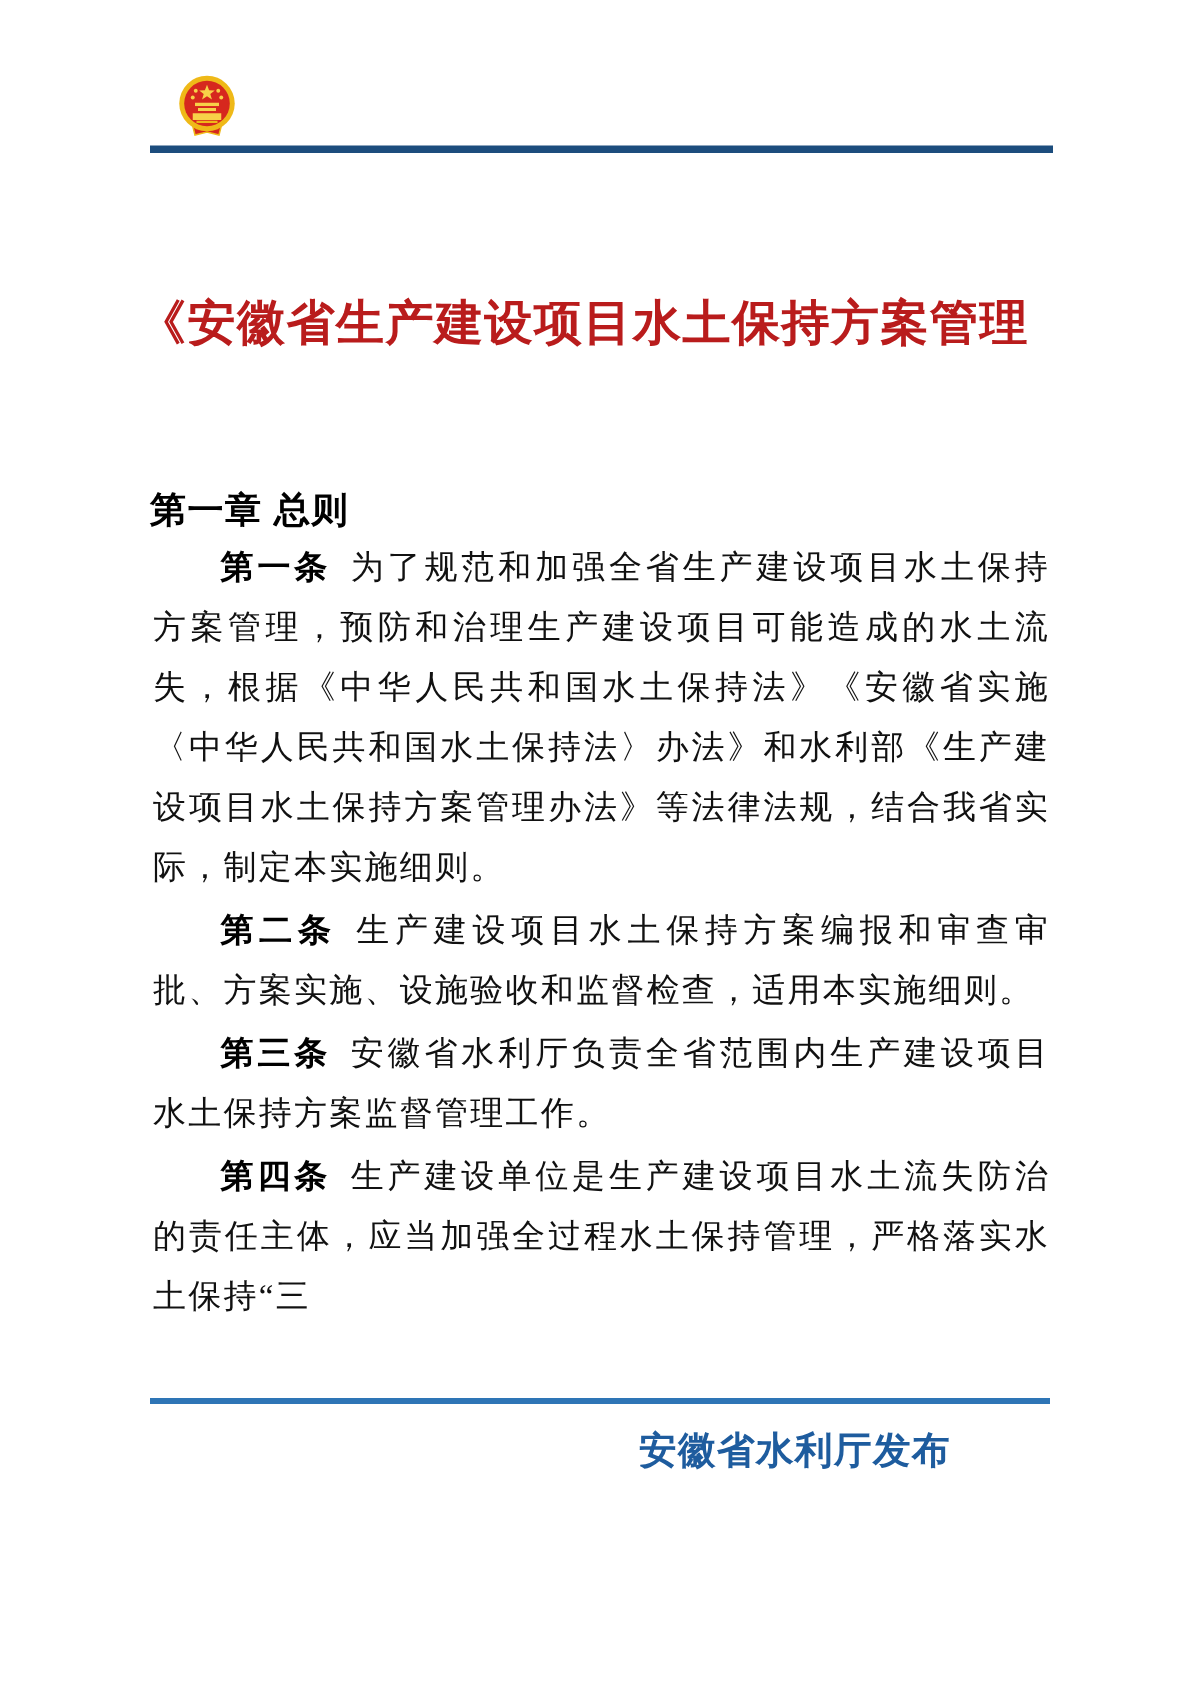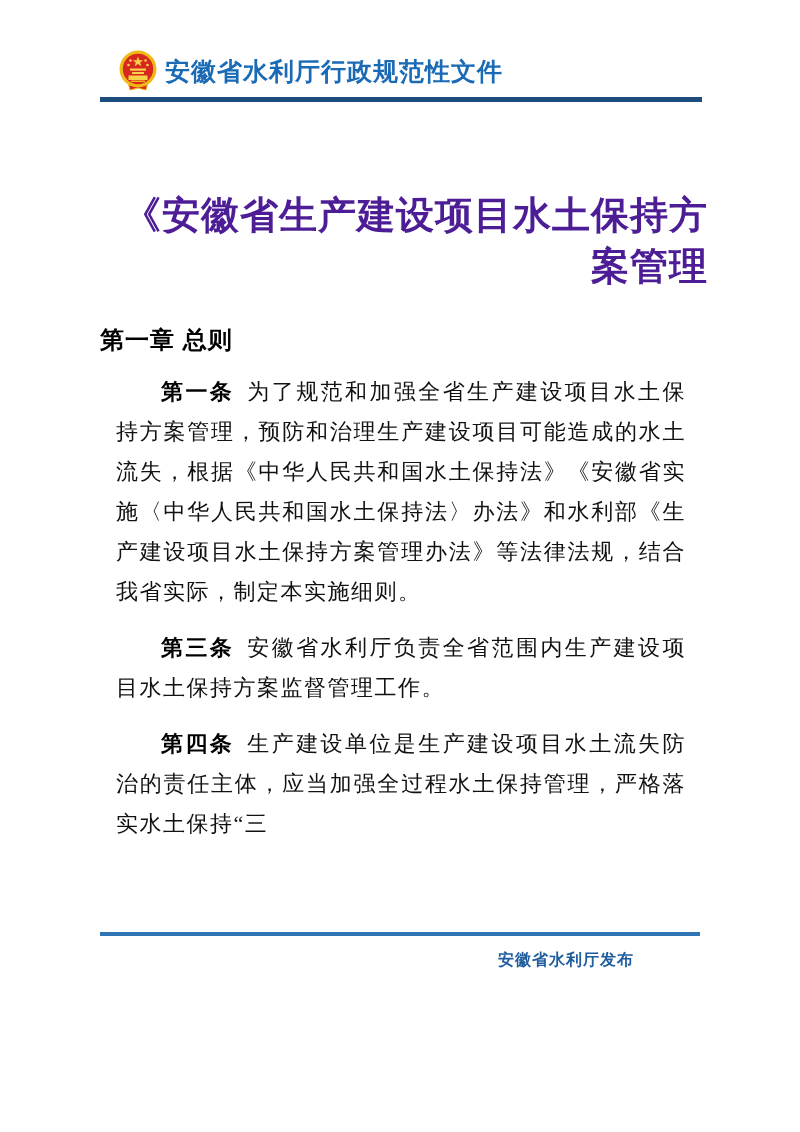--- a/index.html
+++ b/index.html
@@ -40,26 +40,26 @@
     height: 5px;
     background: #1c4d7d;
   }
 
   
   .doc-title {
     position: absolute;
     top: 190px;
     left: 92px;
     width: 616px;
-    text-align: right;
+    text-align: left;
     font-family: "Liberation Serif", "DejaVu Serif", serif;
     font-weight: bold;
-    font-size: 38px;
+    font-size: 32px;
     line-height: 51px;
-    color: #4c1d95;
+    color: #b91c1c;
     letter-spacing: 1px;
   }
 
   
   .chapter-heading {
     position: absolute;
     top: 324px;
     left: 100px;
     width: 600px;
     text-align: left;
@@ -76,21 +76,21 @@
     top: 356px;
     left: 100px;
     width: 602px;
     font-family: "Liberation Serif", "DejaVu Serif", serif;
     font-size: 22px;
     line-height: 40px;
     color: #111111;
     text-align: justify;
     letter-spacing: 1.5px;
   }
-  .body-text p { text-indent: 45px; margin: 16px; }
+  .body-text p { text-indent: 45px; margin: 2px; }
   .art-label {
     font-family: "Liberation Sans", "DejaVu Sans", sans-serif;
     font-weight: bold;
     color: #000000;
   }
   .art-label:not(:empty) { margin-right: 13px; }
 
   
   .footer-rule {
     position: absolute;
@@ -102,21 +102,21 @@
   }
   .footer {
     position: absolute;
     top: 950px;
     left: 100px;
     width: 600px;
     text-align: right;
     padding-right: 66px;
     font-family: "Liberation Sans", "DejaVu Sans", sans-serif;
     font-weight: bold;
-    font-size: 16px;
+    font-size: 25px;
     letter-spacing: 1px;
     color: #1e5c9e;
   }
 </style>
 </head>
 <body>
 
 <div class="page">
 
   <div class="header">
@@ -133,32 +133,32 @@
       <circle cx="12.5" cy="10.5" r="1.3" fill="#f7d148"></circle>
       <circle cx="27.5" cy="10.5" r="1.3" fill="#f7d148"></circle>
       <circle cx="10.5" cy="15" r="1.3" fill="#f7d148"></circle>
       <circle cx="29.5" cy="15" r="1.3" fill="#f7d148"></circle>
 
       <rect x="12" y="18.5" width="16" height="2.2" fill="#f7d148"></rect>
       <rect x="14" y="22" width="12" height="2" fill="#f7d148"></rect>
       <rect x="10.5" y="25.5" width="19" height="4.5" fill="#f7d148"></rect>
       <rect x="13" y="30.5" width="14" height="1.5" fill="#efb918"></rect>
     </svg>
-    <div class="header-title">安徽省水利厅行政规范性文件</div>
   </div>
   <div class="header-rule"></div>
 
   <div class="doc-title">
     <div>《安徽省生产建设项目水土保持方案管理</div>
   </div>
 
   <div class="chapter-heading">第一章 总则</div>
 
   <div class="body-text">
     <p><span class="art-label">第一条</span><span>为了规范和加强全省生产建设项目水土保持方案管理，预防和治理生产建设项目可能造成的水土流失，根据《中华人民共和国水土保持法》《安徽省实施〈中华人民共和国水土保持法〉办法》和水利部《生产建设项目水土保持方案管理办法》等法律法规，结合我省实际，制定本实施细则。</span></p>
+    <p><span class="art-label">第二条</span><span>生产建设项目水土保持方案编报和审查审批、方案实施、设施验收和监督检查，适用本实施细则。</span></p>
     <p><span class="art-label">第三条</span><span>安徽省水利厅负责全省范围内生产建设项目水土保持方案监督管理工作。</span></p>
     <p><span class="art-label">第四条</span><span>生产建设单位是生产建设项目水土流失防治的责任主体，应当加强全过程水土保持管理，严格落实水土保持“三</span></p>
   </div>
 
   <div class="footer-rule"></div>
   <div class="footer">安徽省水利厅发布</div>
 
 </div>
 
 </body></html>

